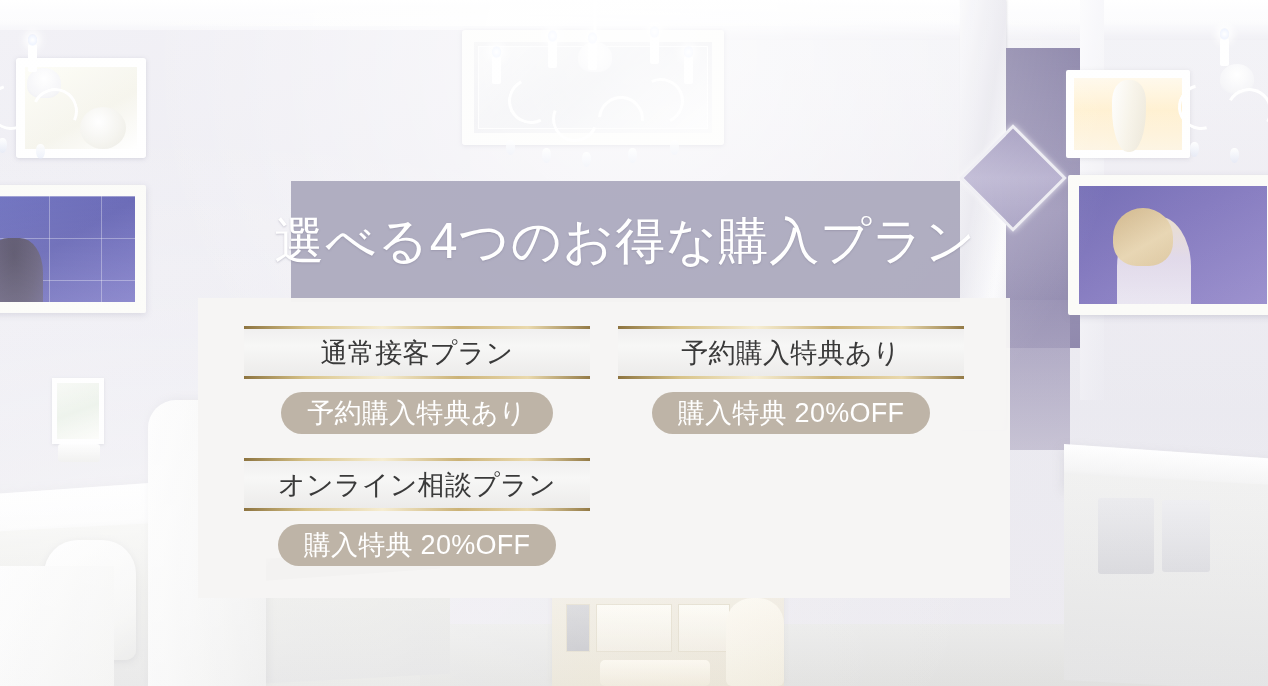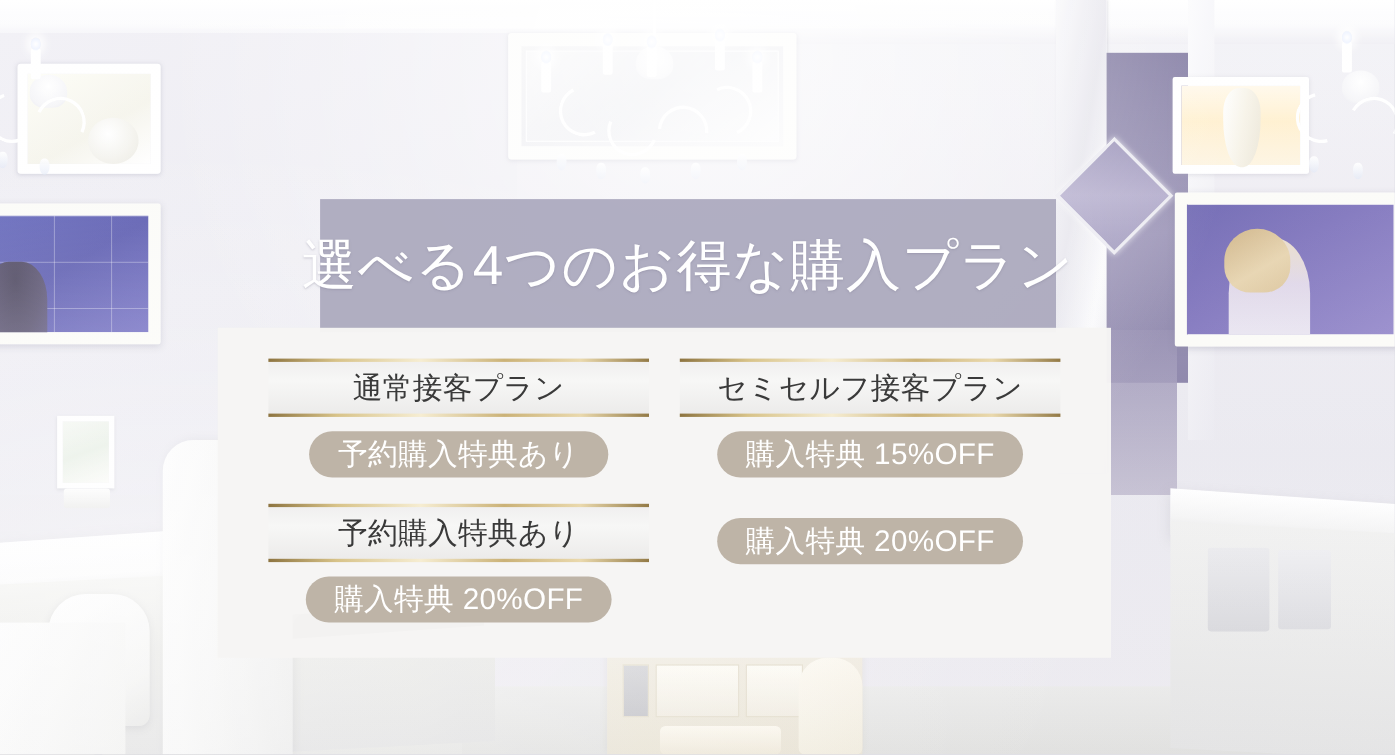--- a/index.html
+++ b/index.html
@@ -348,34 +348,31 @@
   <div class="plans-panel">
     <div class="plans-grid">
 
       <div class="plan-card">
         <div class="plan-header">
           <span class="plan-title">通常接客プラン</span>
         </div>
         <span class="plan-badge">予約購入特典あり</span>
       </div>
 
-      <div class="plan-card">
-        <div class="plan-header">
-          <span class="plan-title">セミセルフ接客プラン</span>
-        </div>
-        <span class="plan-badge">購入特典 15%OFF</span>
-      </div>
 
       <div class="plan-card">
         <div class="plan-header">
           <span class="plan-title">予約購入特典あり</span>
         </div>
         <span class="plan-badge">購入特典 20%OFF</span>
       </div>
 
       <div class="plan-card">
+        <div class="plan-header">
+          <span class="plan-title">オンライン相談プラン</span>
+        </div>
         <span class="plan-badge">購入特典 20%OFF</span>
       </div>
 
     </div>
   </div>
 
 </div>
 
 </body></html>

